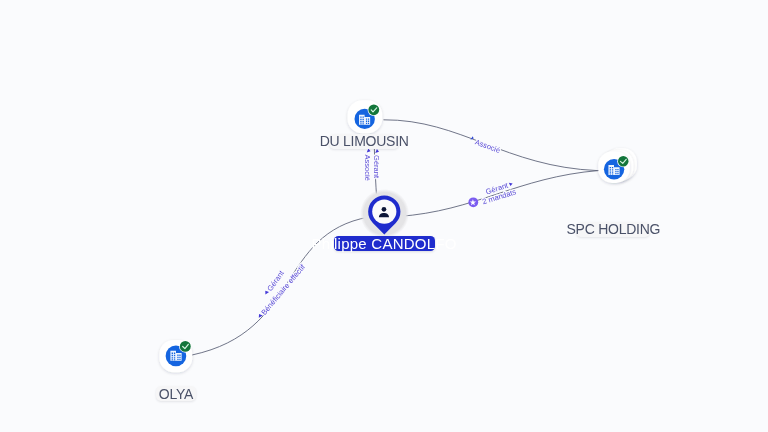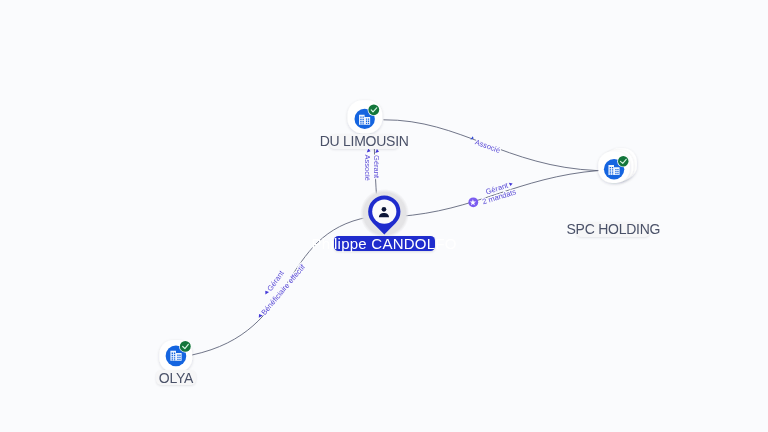--- a/index.html
+++ b/index.html
@@ -127,16 +127,16 @@
       <circle cx="384.3" cy="211.6" r="12.1" fill="#fbfbfc"></circle>
       <g fill="#0d1638">
         <circle cx="383.95" cy="209.3" r="2.35"></circle>
         <path d="M378.9,217.3 C378.9,214.5 381.2,213.0 383.95,213.0 C386.7,213.0 389.0,214.5 389.0,217.3 Z"></path>
       </g>
     </g>
   </svg>
 
   <div class="node-lbl" style="left:329.4px;top:133.5px;width:69.6px;">DU LIMOUSIN</div>
   <div class="node-lbl" style="left:576.3px;top:185.5px;width:74.1px;margin-top:36px;">SPC HOLDING</div>
-  <div class="node-lbl" style="left:156.25px;top:370px;width:39.5px;">OLYA</div>
+  <div class="node-lbl" style="left:156.25px;top:386px;width:39.5px;">OLYA</div>
   <div class="person-lbl" style="left:333.6px;top:236px;width:101px;">Philippe CANDOLFO</div>
 
 </div>
 
 </body></html>

